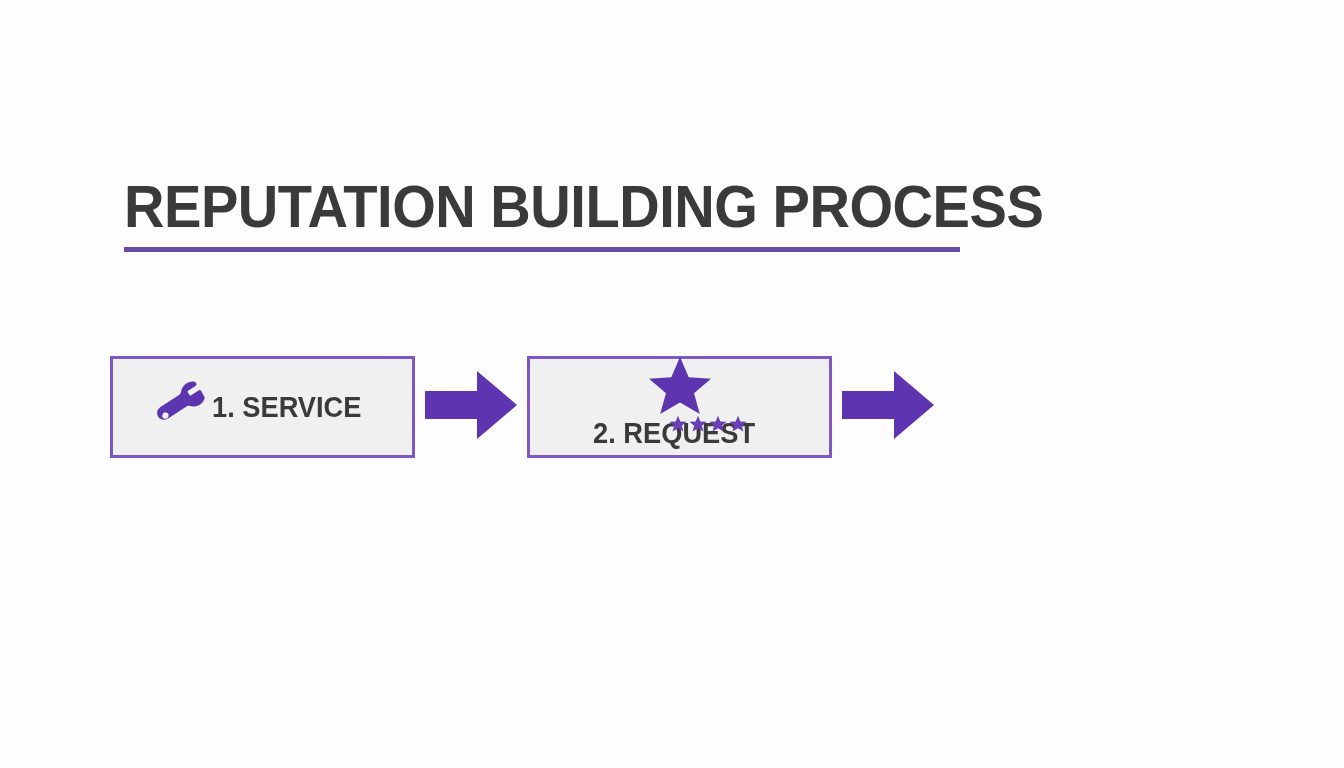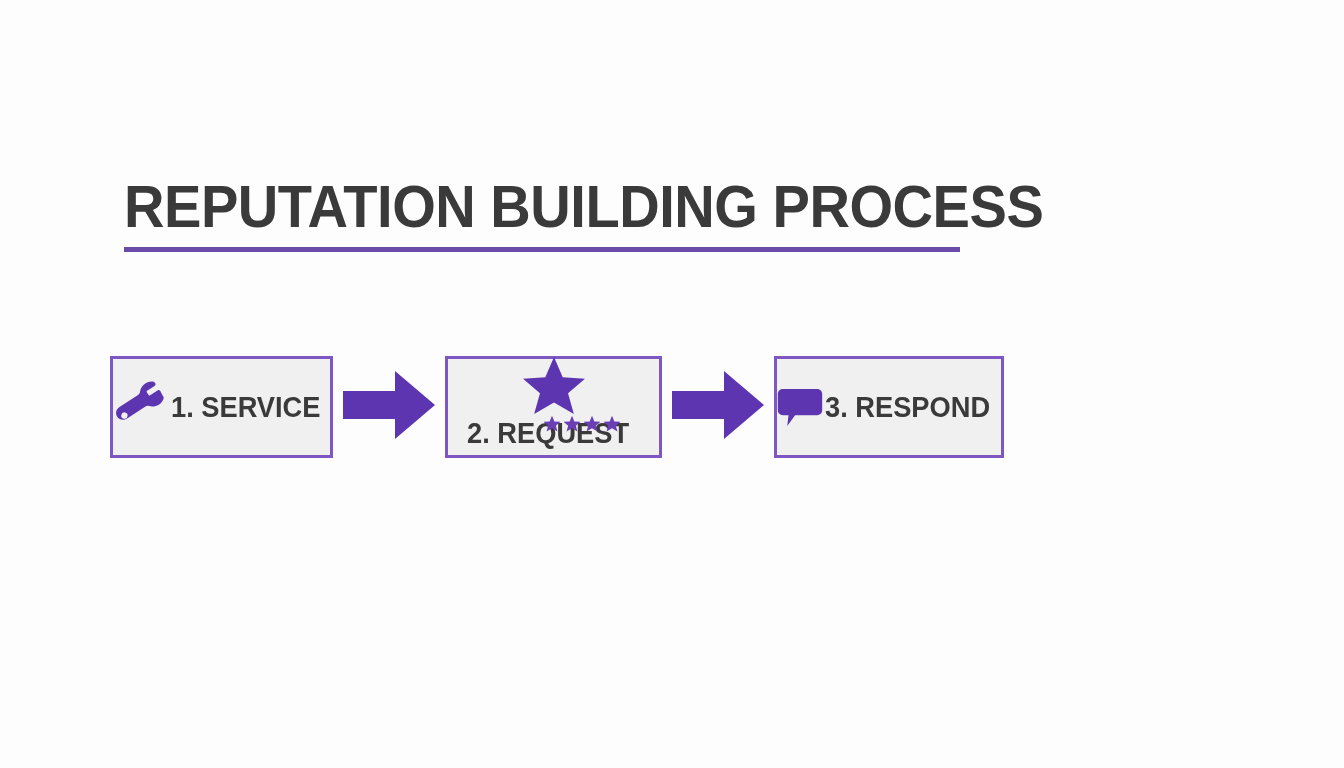--- a/index.html
+++ b/index.html
@@ -39,21 +39,21 @@
     width: 836px;
     height: 5px;
     background: #6b4ba8;
   }
 
   
   #process-row {
     position: absolute;
     left: 110px;
     top: 356px;
-    width: 894px;
+    width: 1130px;
     height: 102px;
     display: flex;
     flex-direction: row;
     align-items: flex-start;
   }
 
   .process-step {
     width: 305px;
     height: 102px;
     box-sizing: border-box;
@@ -182,24 +182,14 @@
   </div>
 
   <div class="flow-arrow">
     <span>
       <svg width="92" height="72" viewBox="0 0 92 72" aria-hidden="true">
         <polygon fill="#5e35b1" points="0,22 52,22 52,2 92,36 52,70 52,50 0,50"></polygon>
       </svg>
     </span>
   </div>
 
-  <div class="process-step" id="step-3">
-    <div class="step-inner">
-      <span class="step-icon">
-        <svg width="46" height="46" viewBox="0 0 56 52" aria-hidden="true">
-          <path fill="#5e35b1" d="M7 4h42c3.3 0 6 2.7 6 6v20c0 3.3-2.7 6-6 6H22l-9.5 13 1.5-13H7c-3.3 0-6-2.7-6-6V10c0-3.3 2.7-6 6-6z"></path>
-        </svg>
-      </span>
-      <span class="step-label">3. RESPOND</span>
-    </div>
-  </div>
 
 </div>
 
 </body></html>

